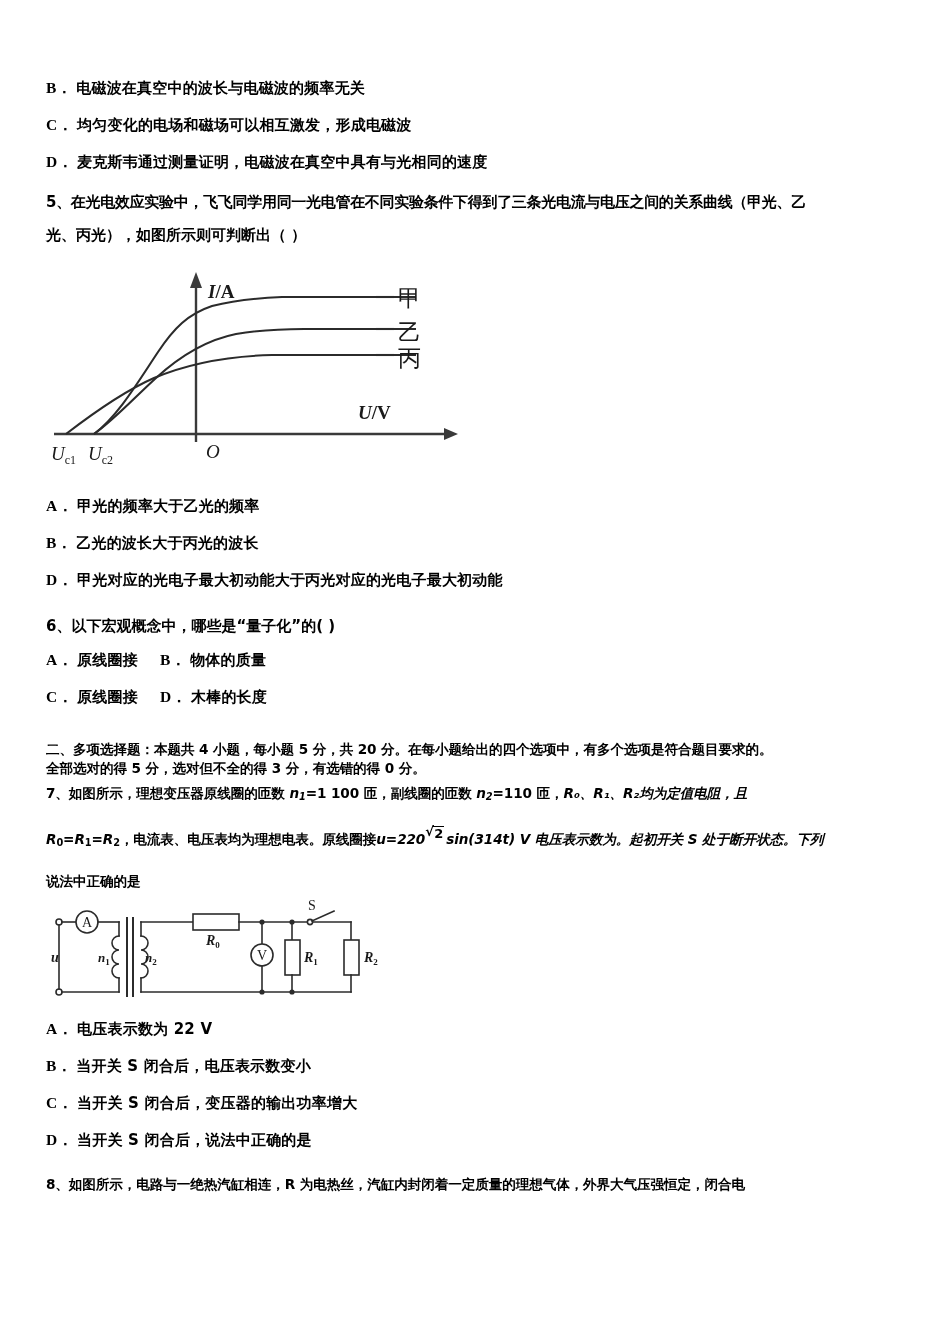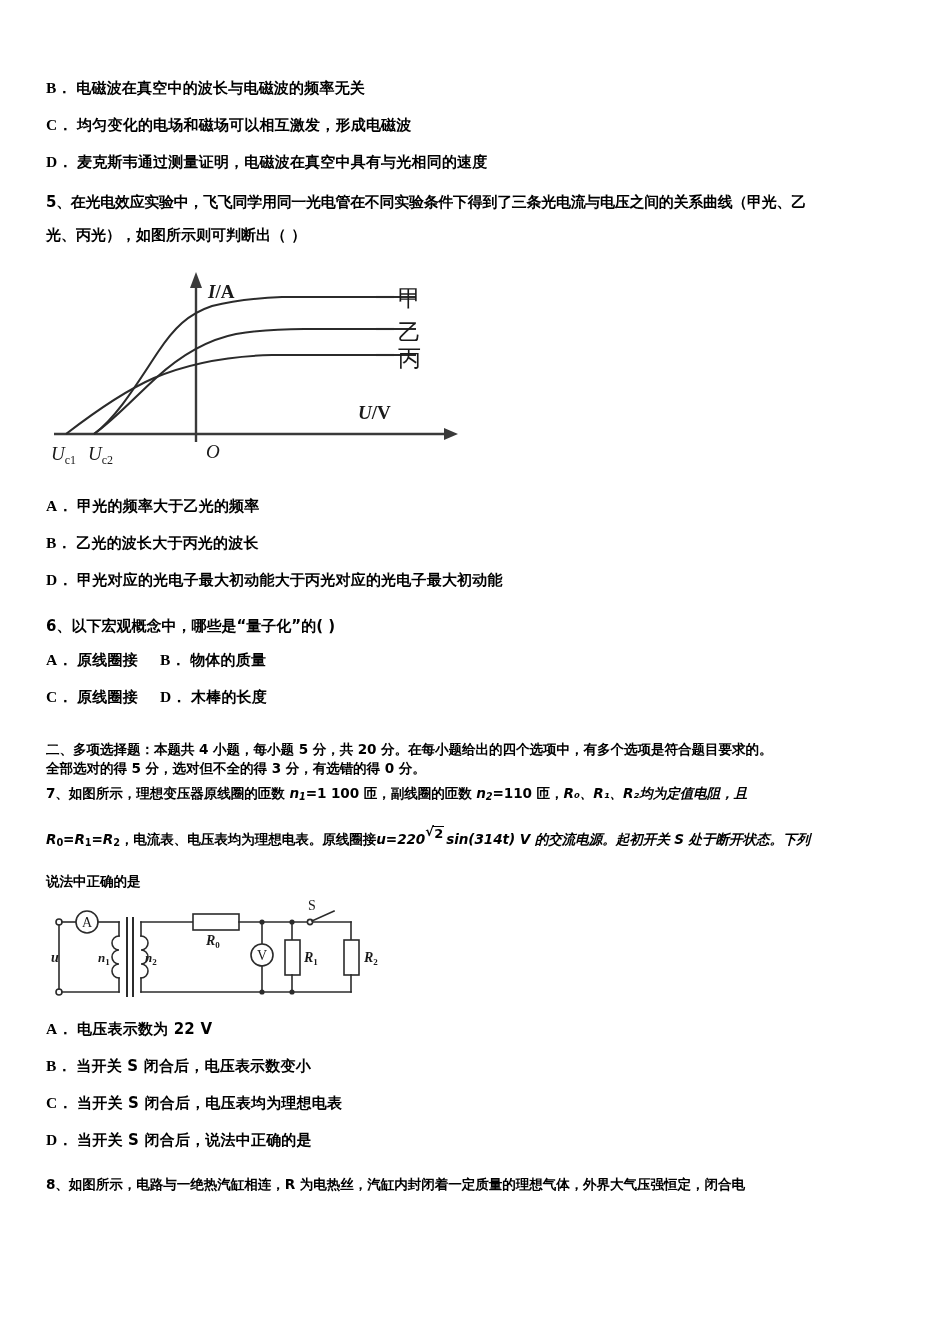--- a/index.html
+++ b/index.html
@@ -205,21 +205,21 @@
 
     <div class="gap-6"></div>
 
     <div class="sec-head">
       <span>7、如图所示，理想变压器原线圈的匝数 </span><span class="ital">n</span><span class="inline-sub ital">1</span><span>=1 100 匝，副线圈的匝数 </span><span class="ital">n</span><span class="inline-sub ital">2</span><span>=110 匝，</span><span class="ital">R₀、R₁、R₂均为定值电阻，且</span>
     </div>
 
     <div class="gap-26"></div>
 
     <div class="sec-head">
-      <span class="ital">R</span><span class="inline-sub">0</span><span class="ital">=R</span><span class="inline-sub">1</span><span class="ital">=R</span><span class="inline-sub">2</span><span>，电流表、电压表均为理想电表。原线圈接</span><span class="ital">u=220</span><span class="sqrt sup-frac"><span>2</span></span><span class="ital">sin(314t) V 的交流电源。起初开关 S 处于断开状态。下列</span>
+      <span class="ital">R</span><span class="inline-sub">0</span><span class="ital">=R</span><span class="inline-sub">1</span><span class="ital">=R</span><span class="inline-sub">2</span><span>，电流表、电压表均为理想电表。原线圈接</span><span class="ital">u=220</span><span class="sqrt sup-frac"><span>2</span></span><span class="ital">sin(314t) V 电压表示数为。起初开关 S 处于断开状态。下列</span>
     </div>
 
     <div class="gap-22"></div>
 
     <div class="sec-head">说法中正确的是</div>
 
     <div class="fig-circuit">
       <svg width="340" height="105" viewBox="0 0 340 105">
         <g stroke="#2b2b2b" stroke-width="1.6" fill="none" stroke-linecap="square">
 
@@ -284,21 +284,21 @@
 
     <div class="gap-10"></div>
 
     <div class="opt-line">
       <span class="opt-label">A．</span><span class="opt-text">电压表示数为 22 V</span>
     </div>
     <div class="opt-line">
       <span class="opt-label">B．</span><span class="opt-text">当开关 S 闭合后，电压表示数变小</span>
     </div>
     <div class="opt-line">
-      <span class="opt-label">C．</span><span class="opt-text">当开关 S 闭合后，电压表均为理想电表</span>
+      <span class="opt-label">C．</span><span class="opt-text">当开关 S 闭合后，变压器的输出功率增大</span>
     </div>
     <div class="opt-line">
       <span class="opt-label">D．</span><span class="opt-text">当开关 S 闭合后，说法中正确的是</span>
     </div>
 
     <div class="gap-6"></div>
 
     <div class="sec-head">8、如图所示，电路与一绝热汽缸相连，R 为电热丝，汽缸内封闭着一定质量的理想气体，外界大气压强恒定，闭合电</div>
 
   </div>

